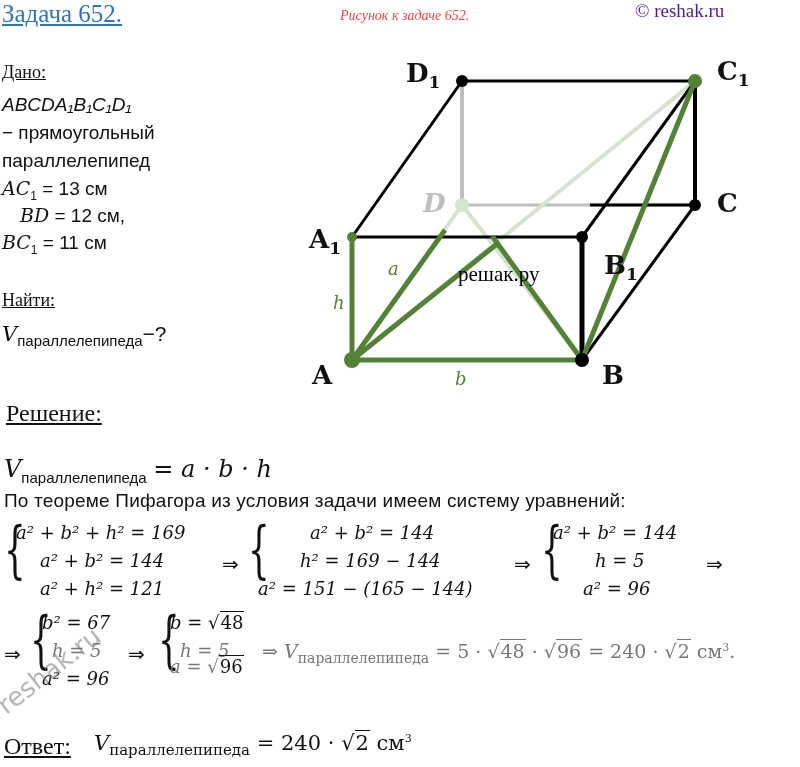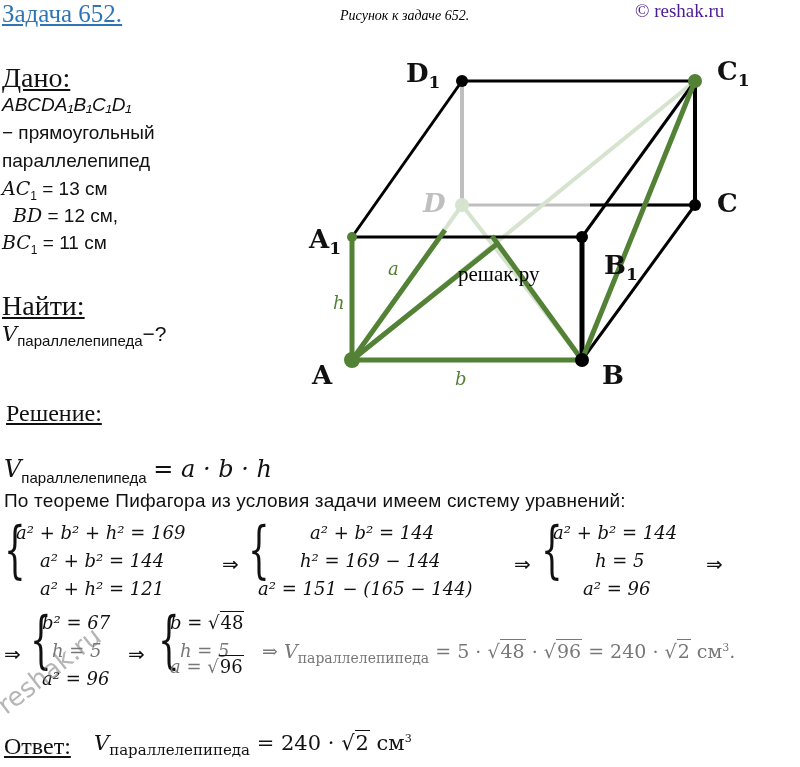--- a/index.html
+++ b/index.html
@@ -2,23 +2,23 @@
 <html><head>
 <meta charset="utf-8">
 <style>
   html, body { margin:0; padding:0; background:#ffffff; }
   body { width:800px; height:767px; position:relative; overflow:hidden;
          font-family:"DejaVu Serif", serif; color:#111; }
   .abs { position:absolute; white-space:nowrap; }
   .title-link { left:2px; top:0px; font-family:"Liberation Serif", serif; font-size:25px;
                 color:#2e75b6; text-decoration:underline; }
   .fig-caption { left:340px; top:8px; font-family:"Liberation Serif", serif; font-style:italic;
-                 font-size:14px; color:#000000; }
+                 font-size:14px; color:#ef4444; }
   .copyright { left:635px; top:0px; font-family:"Liberation Serif", serif; font-size:19px; color:#4c1d95; }
-  .heading { font-family:"Liberation Serif", serif; font-size:28px; text-decoration:underline; }
+  .heading { font-family:"Liberation Serif", serif; font-size:18px; text-decoration:underline; }
   .math { font-family:"DejaVu Serif", serif; font-style:italic; }
   .up { font-style:normal; }
   sub { font-size:12px; font-style:normal; }
   sup { font-size:11px; font-style:normal; }
   .gray { color:#777; }
   .cond { font-family:"Liberation Sans", sans-serif; font-size:19px; }
   svg { position:absolute; left:0; top:0; }
   .sys { position:absolute; font-family:"DejaVu Serif", serif; font-size:18px; }
   .brace { position:absolute; font-size:62px; line-height:62px; font-family:"DejaVu Serif", serif; transform:scaleX(0.55); transform-origin:left top; font-weight:200; }
   .row { position:absolute; white-space:nowrap; }
@@ -36,21 +36,21 @@
 
 <div class="abs heading" style="left:2px;top:62px;">Дано:</div>
 <div class="abs cond math" style="left:2px;top:94px;font-size:19px;">ABCDA₁B₁C₁D₁</div>
 <div class="abs cond" style="left:2px;top:122px;">− прямоугольный</div>
 <div class="abs cond" style="left:2px;top:150px;">параллелепипед</div>
 
 <div class="abs cond" style="left:2px;top:177px;">
   <span class="math">AC</span><sub>1</sub>
   <span>= 13 см</span>
 </div>
-<div class="abs cond" style="left:13px;top:204px;">
+<div class="abs cond" style="left:20px;top:204px;">
   <span class="math">BD</span>
   <span>= 12 см,</span>
 </div>
 <div class="abs cond" style="left:2px;top:231px;">
   <span class="math">BC</span><sub>1</sub>
   <span>= 11 см</span>
 </div>
 
 <div class="abs heading" style="left:2px;top:290px;">Найти:</div>
 <div class="abs cond" style="left:2px;top:322px;font-size:21px;">

